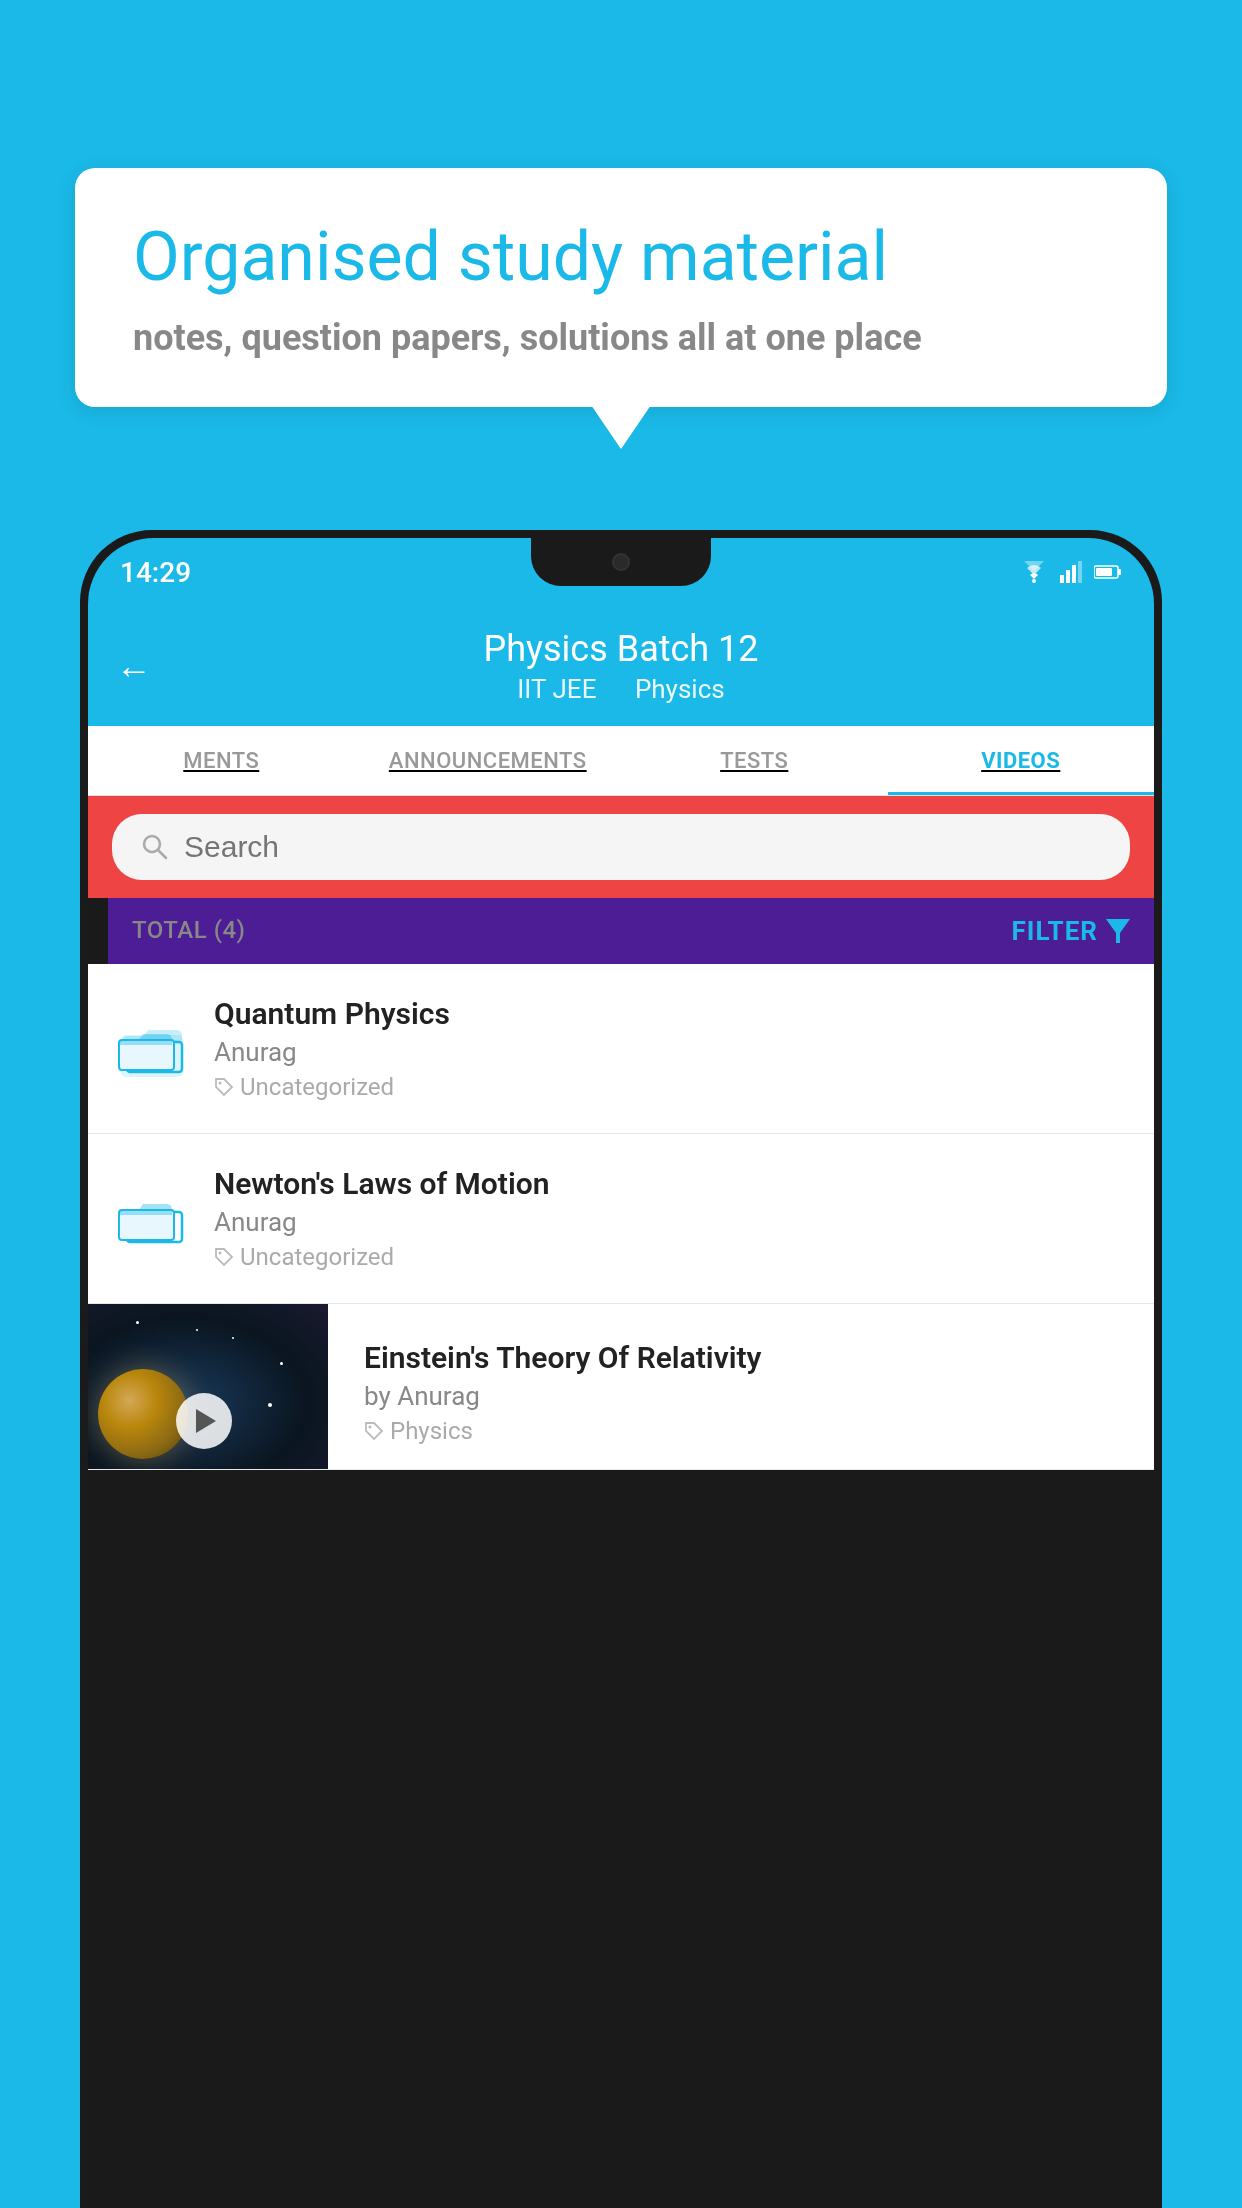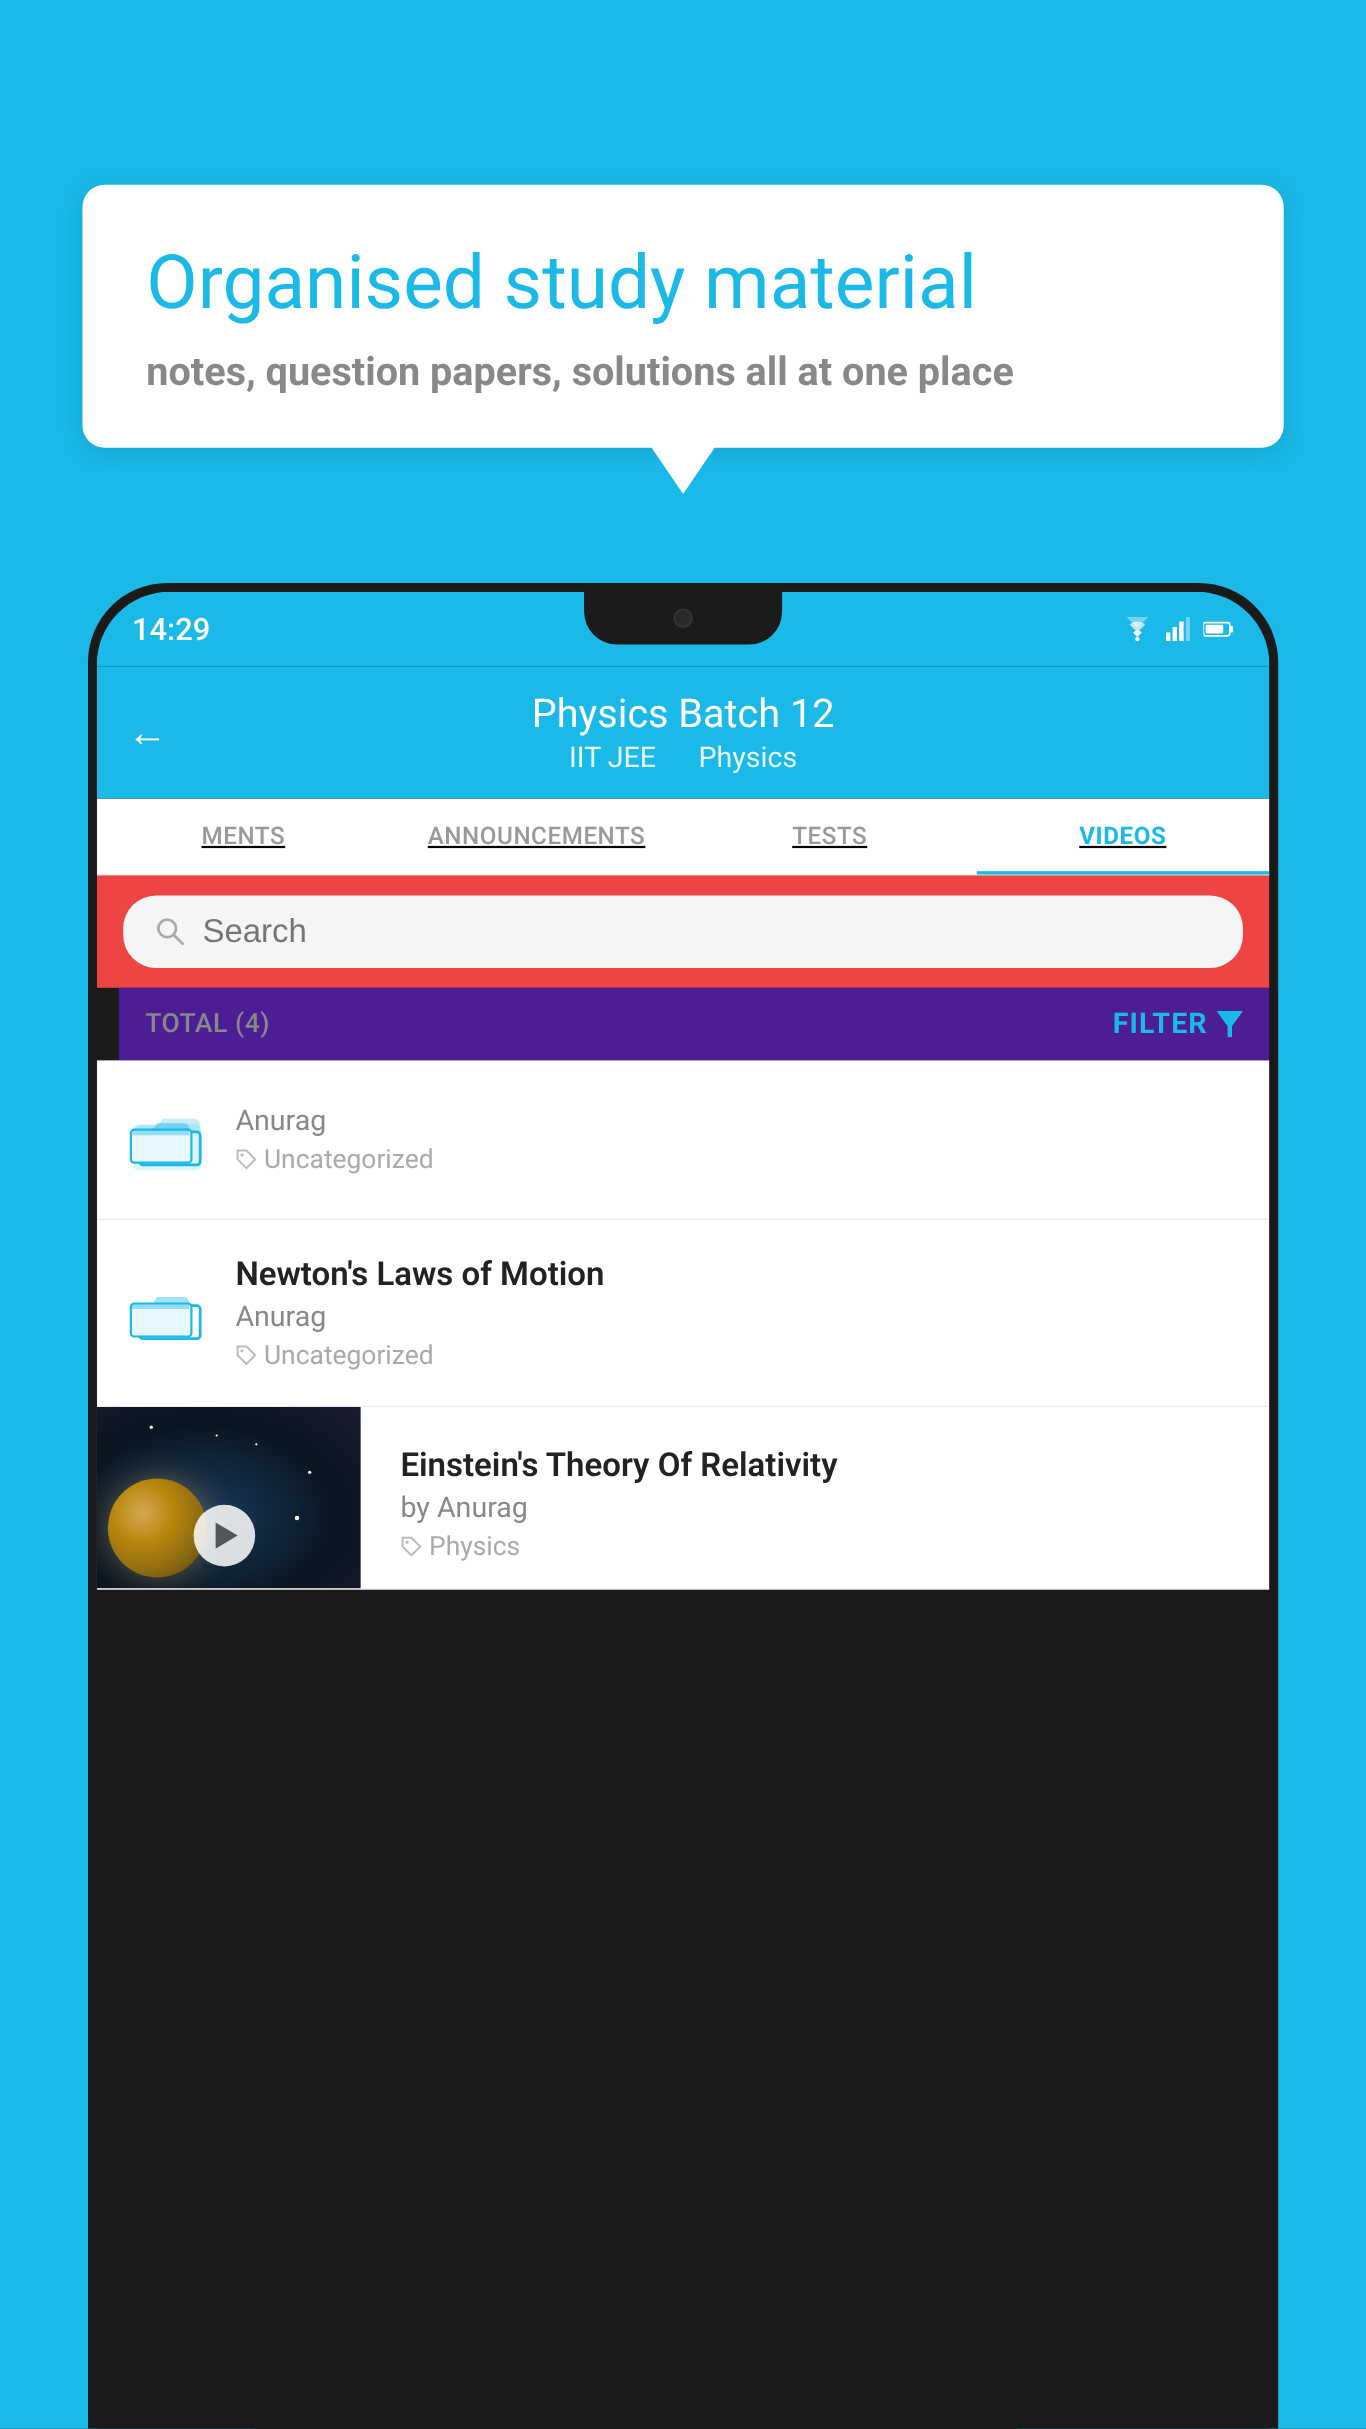--- a/index.html
+++ b/index.html
@@ -497,20 +497,21 @@
           <svg width="70" height="70" viewBox="0 0 70 70">
             <rect x="5" y="22" width="60" height="40" rx="4" fill="#1ab9e8" opacity="0.15" stroke="#1ab9e8" stroke-width="2"></rect>
             <path d="M5 28 Q5 22 11 22 L27 22 L31 16 L59 16 Q65 16 65 22 L65 28 Z" fill="#1ab9e8" opacity="0.25"></path>
             <rect x="10" y="28" width="55" height="30" rx="3" fill="none" stroke="#1ab9e8" stroke-width="2.5"></rect>
 
             <rect x="2" y="26" width="55" height="30" rx="3" fill="#e8f7fd" stroke="#1ab9e8" stroke-width="2"></rect>
             <path d="M2 31 Q2 26 7 26 L22 26 L26 20 L50 20 Q55 20 55 26 L55 31 Z" fill="#1ab9e8" opacity="0.4"></path>
           </svg>
         </div>
         <div class="video-info">
+          <div class="video-title">Quantum Physics</div>
           <div class="video-author">Anurag</div>
           <div class="video-tag">
             <svg width="20" height="20" viewBox="0 0 20 20">
               <path d="M2 2 L10 2 L18 10 L10 18 L2 10 Z" fill="none" stroke="#bbb" stroke-width="1.8"></path>
               <circle cx="6" cy="6" r="1.5" fill="#bbb"></circle>
             </svg>
             <span>Uncategorized</span>
           </div>
         </div>
       </div>

